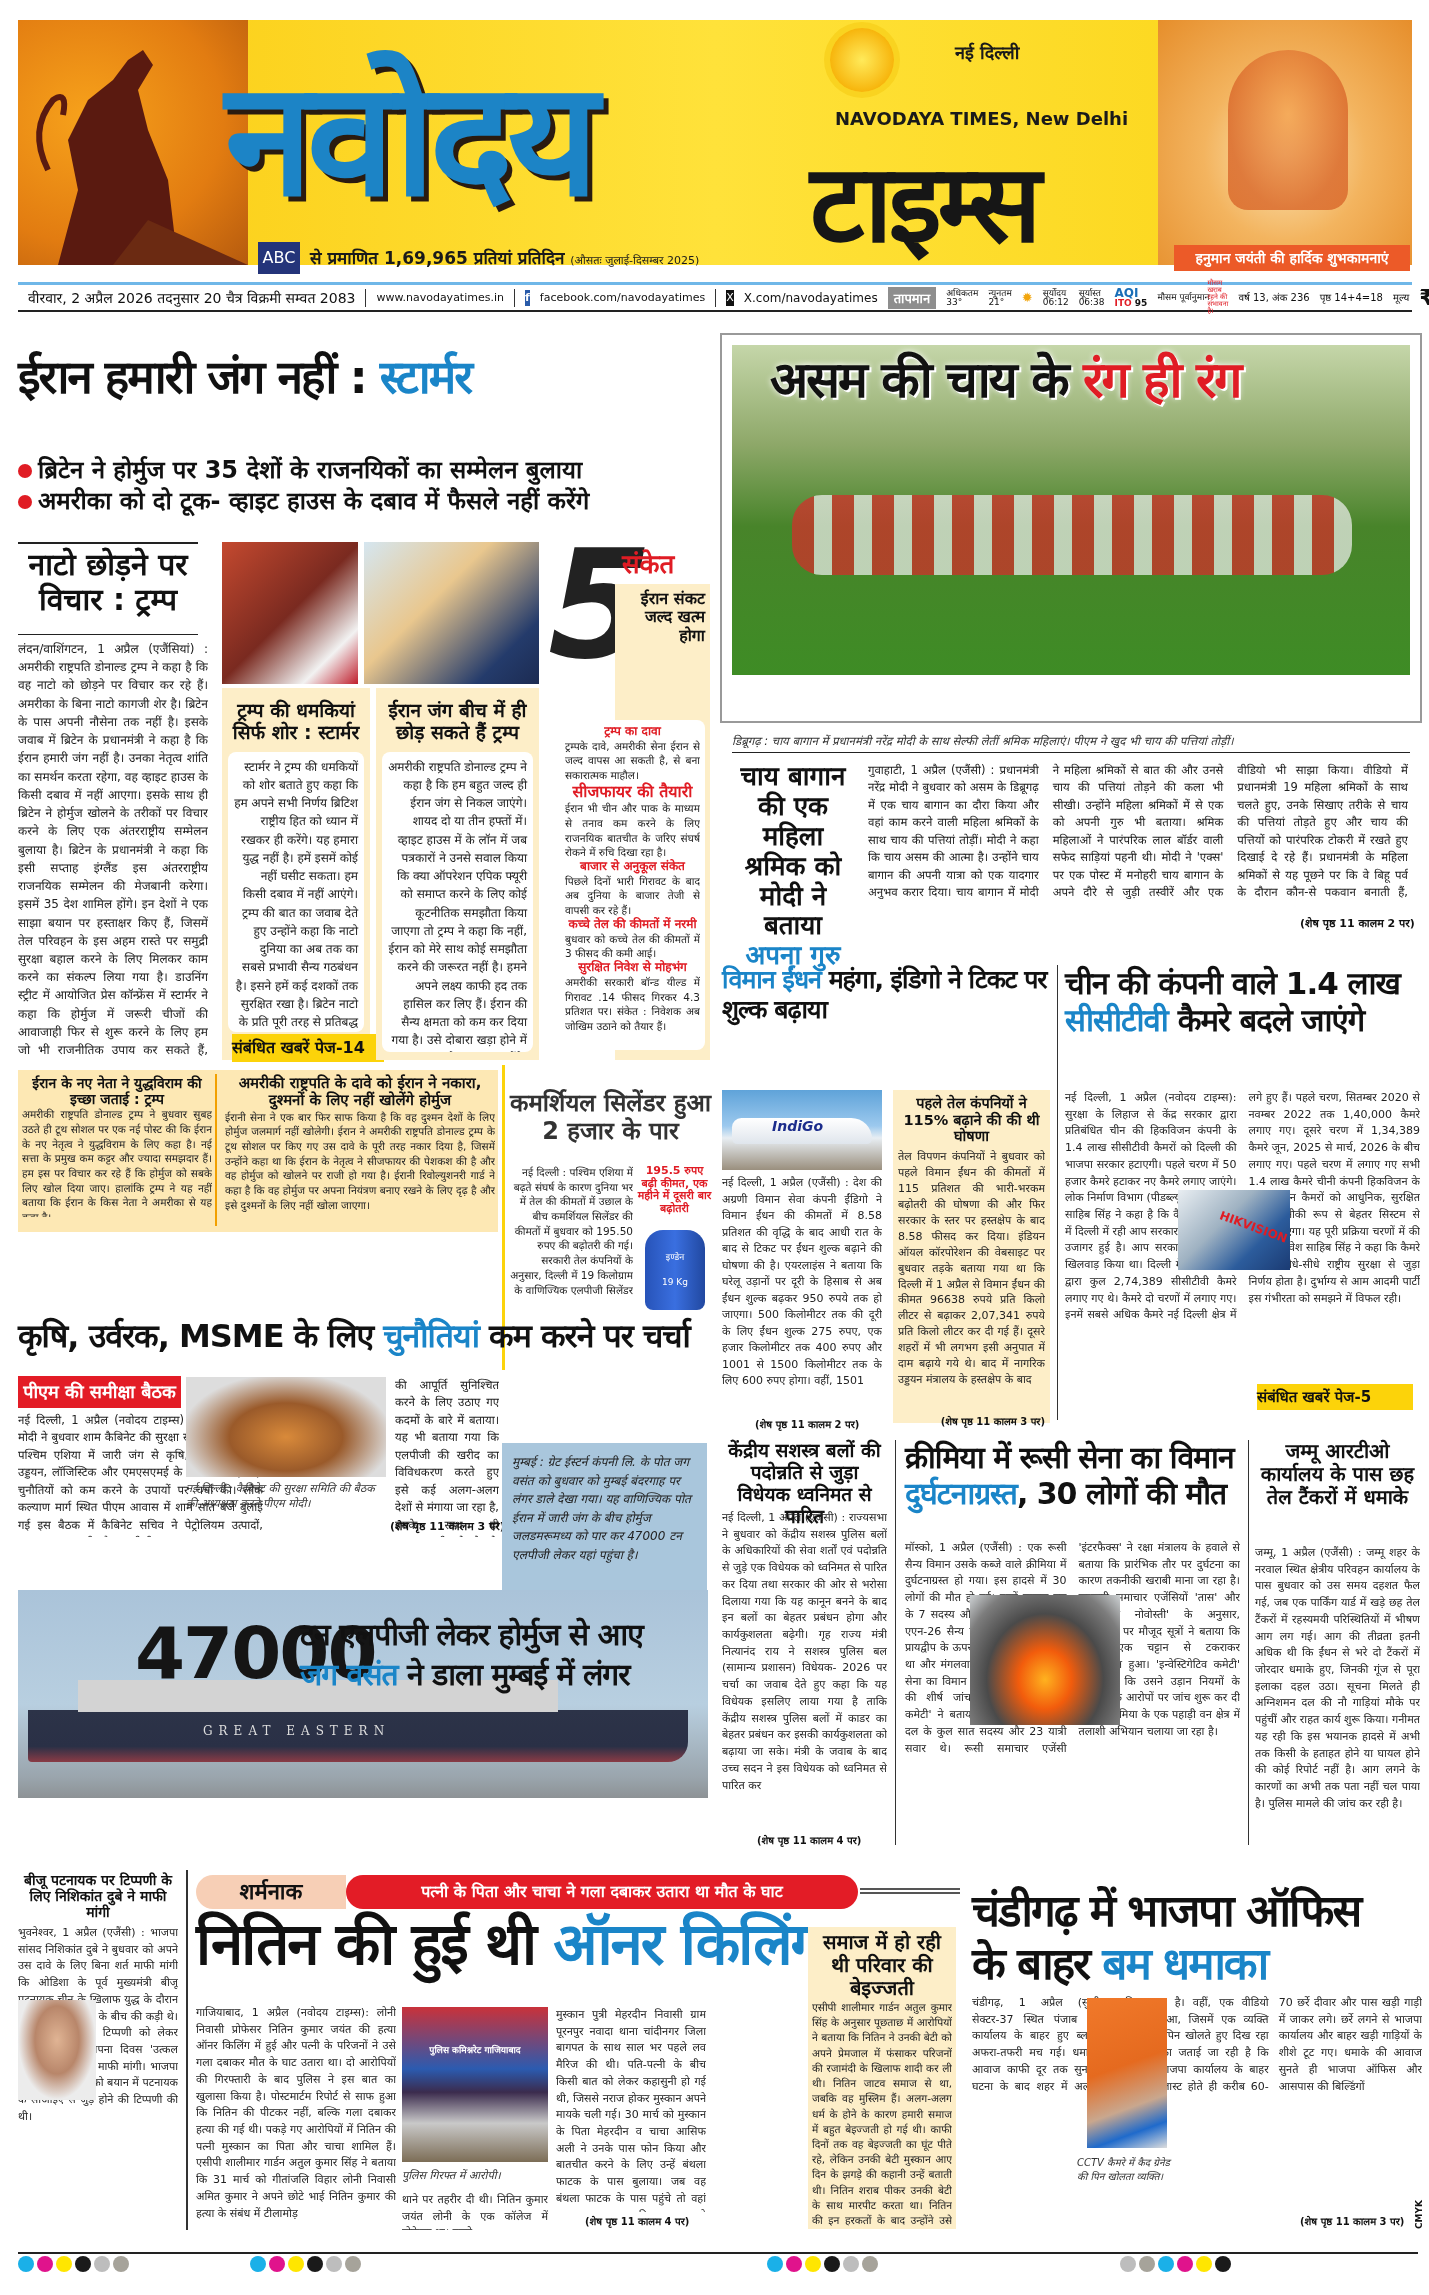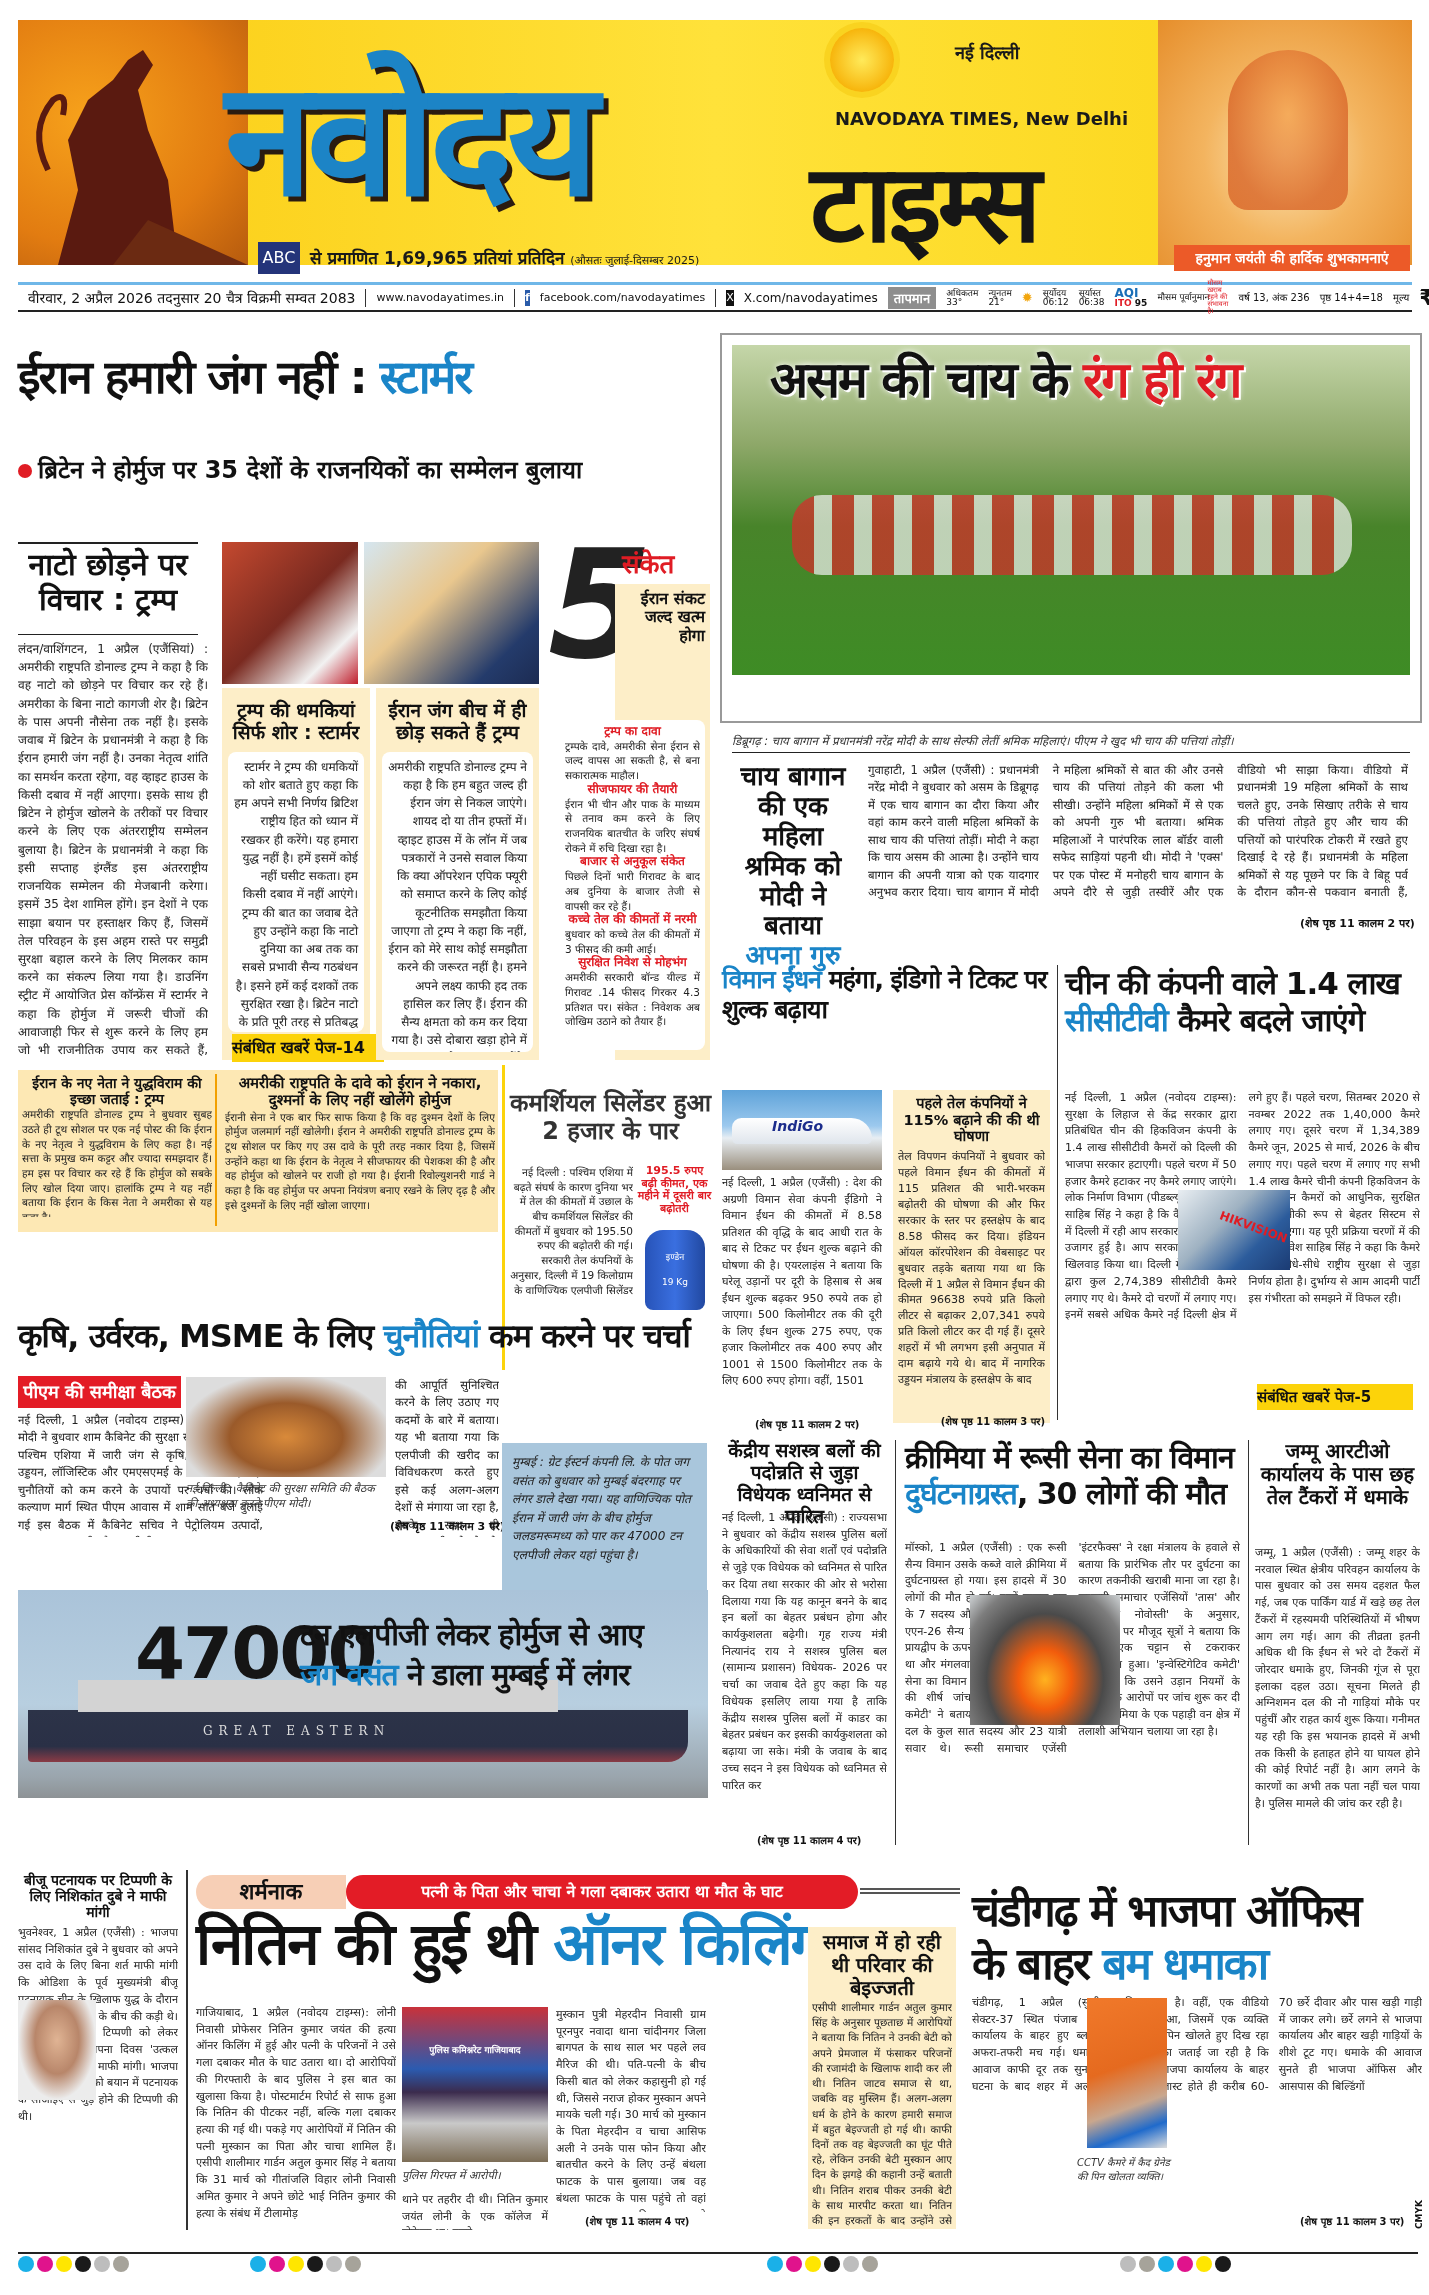--- a/index.html
+++ b/index.html
@@ -90,20 +90,21 @@
   <span class="mini" style="color:#e01c24;width:60px;white-space:normal;font-size:7px">मौसम खराब रहने की संभावना है।</span>
   <span class="mini" style="font-size:10px">वर्ष 13, अंक 236</span>
   <span class="mini" style="font-size:10px">पृष्ठ 14+4=18</span>
   <span class="mini" style="font-size:10px">मूल्य</span>
   <span class="price">₹4/-</span>
 </div>
 
 <div class="abs big-hl" style="left:18px;top:354px;font-size:46px"><span>ईरान हमारी जंग नहीं :</span> <span class="blue">स्टार्मर</span></div>
 <div class="abs bullets" style="left:18px;top:455px">
   <div><span class="dot"></span><span>ब्रिटेन ने होर्मुज पर 35 देशों के राजनयिकों का सम्मेलन बुलाया</span></div>
+  <div><span class="dot"></span><span>अमरीका को दो टूक- व्हाइट हाउस के दबाव में फैसले नहीं करेंगे</span></div>
 </div>
 
 <div class="abs rule" style="left:18px;top:542px;width:180px;height:2px"></div>
 <div class="abs h-sub" style="left:18px;top:548px;width:180px;font-size:30px">नाटो छोड़ने पर विचार : ट्रम्प</div>
 <div class="abs rule" style="left:18px;top:634px;width:180px;height:1px"></div>
 <div class="abs col-text" style="left:18px;top:640px;width:190px;height:420px">लंदन/वाशिंगटन, 1 अप्रैल (एजैंसियां) : अमरीकी राष्ट्रपति डोनाल्ड ट्रम्प ने कहा है कि वह नाटो को छोड़ने पर विचार कर रहे हैं। अमरीका के बिना नाटो कागजी शेर है। ब्रिटेन के पास अपनी नौसेना तक नहीं है। इसके जवाब में ब्रिटेन के प्रधानमंत्री ने कहा है कि ईरान हमारी जंग नहीं है। उनका नेतृत्व शांति का समर्थन करता रहेगा, वह व्हाइट हाउस के किसी दबाव में नहीं आएगा। इसके साथ ही ब्रिटेन ने होर्मुज खोलने के तरीकों पर विचार करने के लिए एक अंतरराष्ट्रीय सम्मेलन बुलाया है। ब्रिटेन के प्रधानमंत्री ने कहा कि इसी सप्ताह इंग्लैंड इस अंतरराष्ट्रीय राजनयिक सम्मेलन की मेजबानी करेगा। इसमें 35 देश शामिल होंगे। इन देशों ने एक साझा बयान पर हस्ताक्षर किए हैं, जिसमें तेल परिवहन के इस अहम रास्ते पर समुद्री सुरक्षा बहाल करने के लिए मिलकर काम करने का संकल्प लिया गया है। डाउनिंग स्ट्रीट में आयोजित प्रेस कॉन्फ्रेंस में स्टार्मर ने कहा कि होर्मुज में जरूरी चीजों की आवाजाही फिर से शुरू करने के लिए हम जो भी राजनीतिक उपाय कर सकते हैं, उनका आकलन किया जाएगा। ब्रिटेन के विदेश सचिव यवेट कूपर इसकी मेजबानी करेंगे।</div>
 
 <div class="abs photo" style="left:222px;top:542px;width:136px;height:142px;background:linear-gradient(135deg,#c4492f 0%,#7a2a20 50%,#f2f2f2 80%,#c01f2d 100%)"></div>
 <div class="abs photo" style="left:364px;top:542px;width:175px;height:142px;background:linear-gradient(135deg,#d5e6f0 0%,#e9c78e 40%,#243b6b 80%,#1c2b52 100%)"></div>
 
@@ -121,21 +122,21 @@
 <div class="abs five" style="left:548px;top:530px">5</div>
 <div class="abs red" style="left:622px;top:545px;font-weight:bold;font-size:26px">संकेत</div>
 <div class="abs cream" style="left:615px;top:584px;width:95px;height:476px"></div>
 <div class="abs h-sub" style="left:620px;top:590px;width:85px;font-size:16px;text-align:right">ईरान संकट जल्द खत्म होगा</div>
 <div class="abs white-box" style="left:560px;top:720px;width:145px;height:330px;padding:5px;overflow:hidden">
   <div>
       <div class="red h-sub" style="font-size:12px">ट्रम्प का दावा</div>
       <div class="col-text" style="font-size:10.5px;line-height:1.4">ट्रम्पके दावे, अमरीकी सेना ईरान से जल्द वापस आ सकती है, से बना सकारात्मक माहौल।</div>
     </div>
   <div>
-      <div class="red h-sub" style="font-size:12px">सीजफायर की तैयारी</div>
+      <div class="red h-sub" style="font-size:16px">सीजफायर की तैयारी</div>
       <div class="col-text" style="font-size:10.5px;line-height:1.4">ईरान भी चीन और पाक के माध्यम से तनाव कम करने के लिए राजनयिक बातचीत के जरिए संघर्ष रोकने में रुचि दिखा रहा है।</div>
     </div>
   <div>
       <div class="red h-sub" style="font-size:12px">बाजार से अनुकूल संकेत</div>
       <div class="col-text" style="font-size:10.5px;line-height:1.4">पिछले दिनों भारी गिरावट के बाद अब दुनिया के बाजार तेजी से वापसी कर रहे हैं।</div>
     </div>
   <div>
       <div class="red h-sub" style="font-size:12px">कच्चे तेल की कीमतों में नरमी</div>
       <div class="col-text" style="font-size:10.5px;line-height:1.4">बुधवार को कच्चे तेल की कीमतों में 3 फीसद की कमी आई।</div>
     </div>

